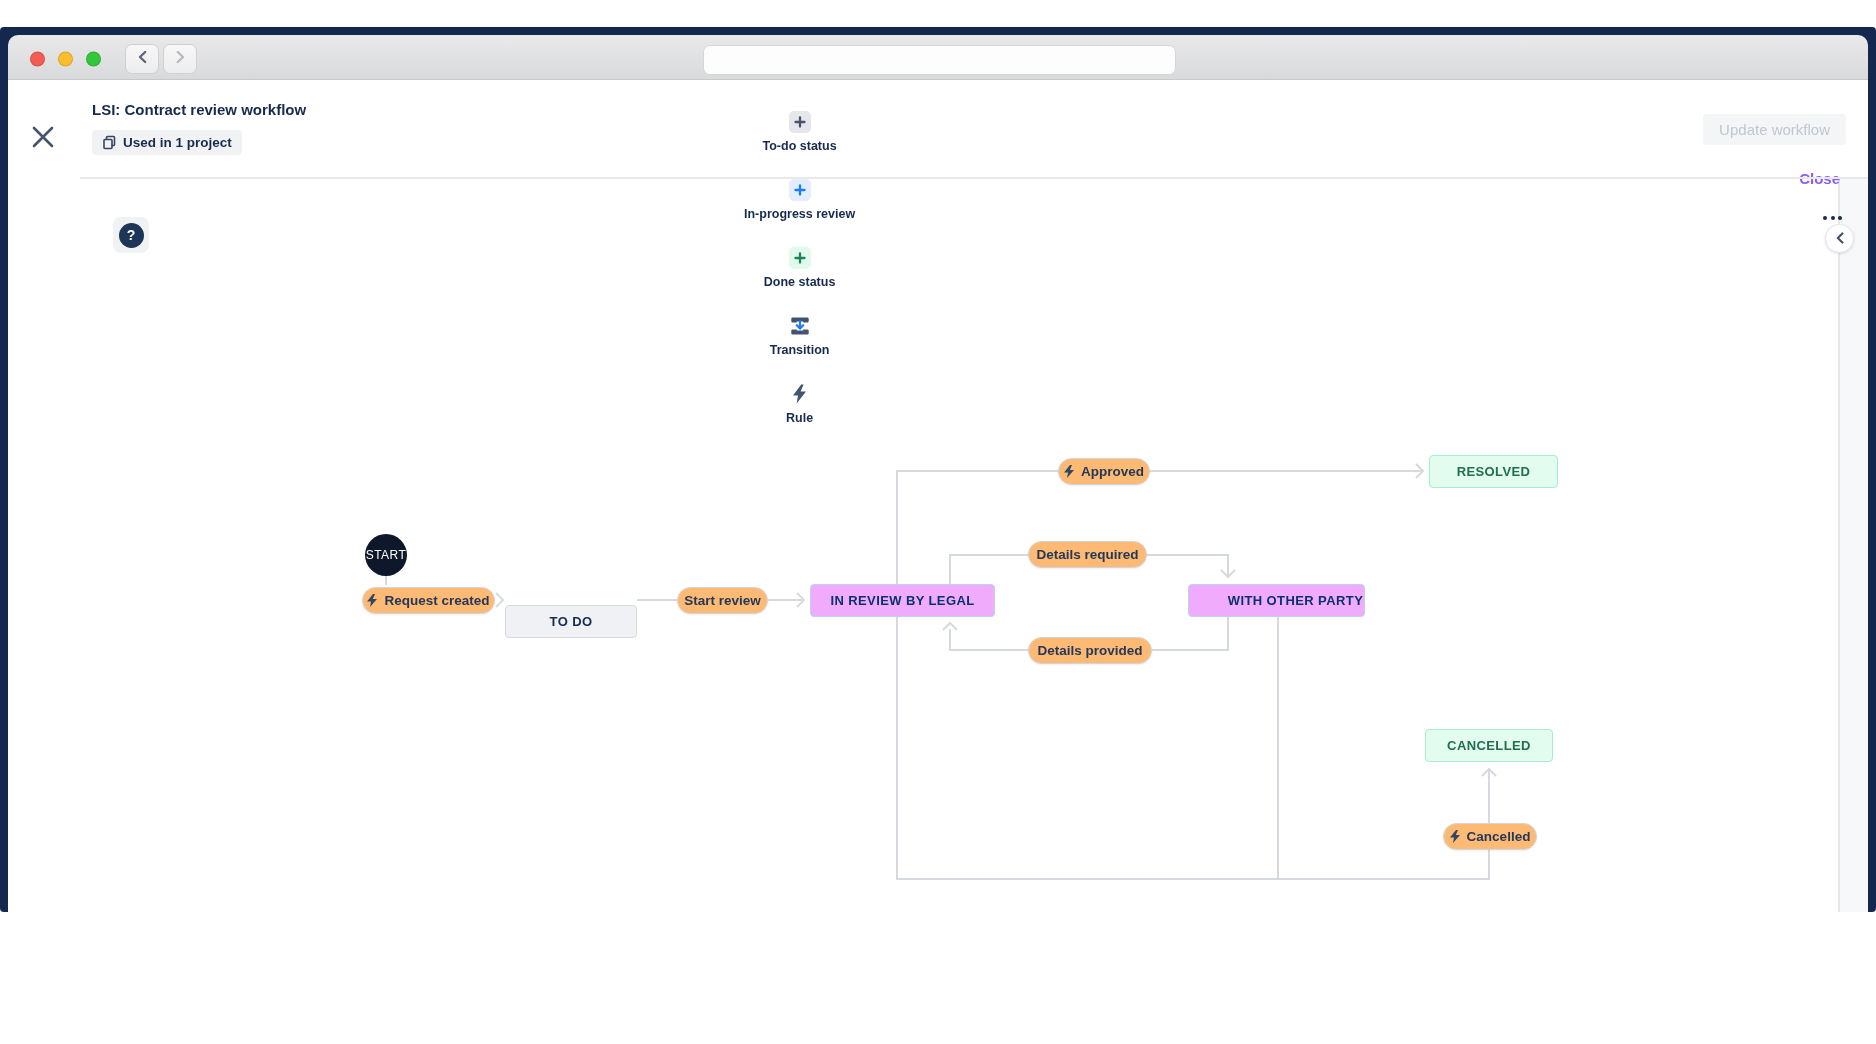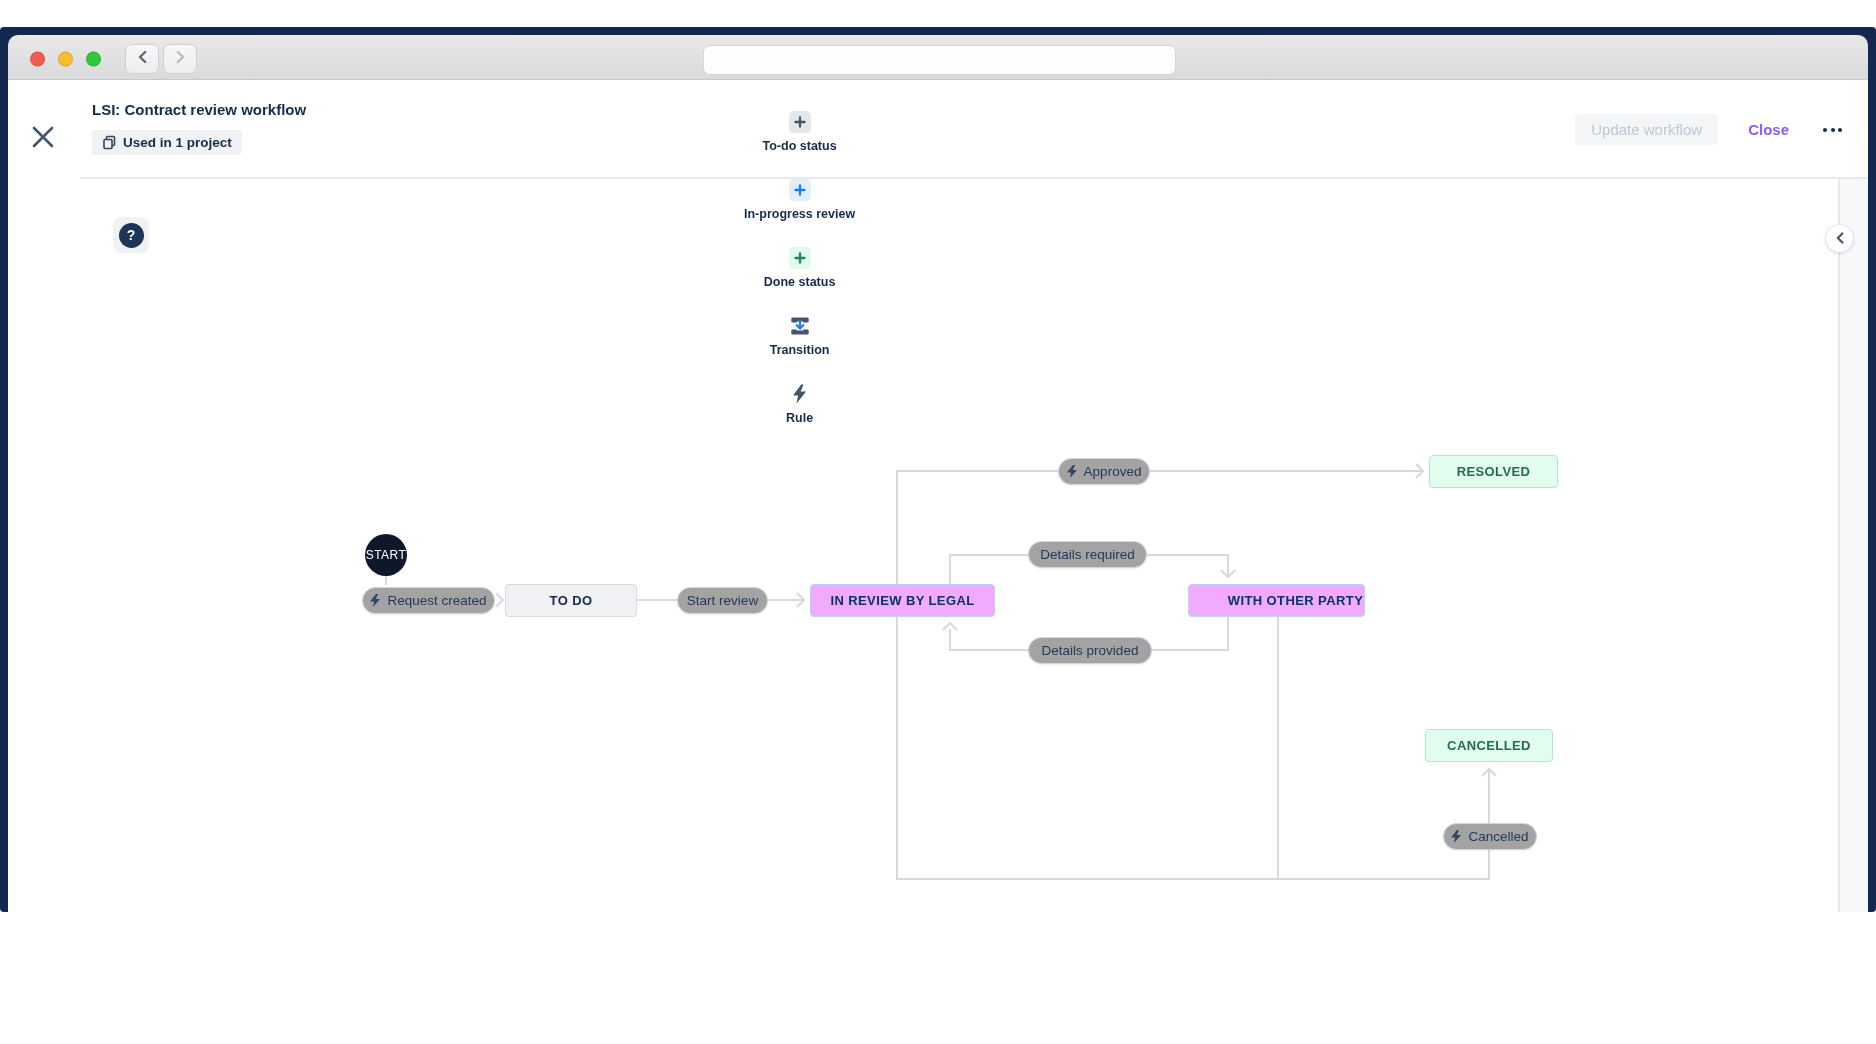--- a/index.html
+++ b/index.html
@@ -24,41 +24,41 @@
   .close-x{position:absolute;left:22px;top:44px;width:26px;height:26px;cursor:pointer;}
   .page-title{position:absolute;left:84px;top:21px;font-size:15px;font-weight:700;color:#172b4d;}
   .badge{position:absolute;left:84px;top:50px;height:25px;background:#f1f2f4;border-radius:4px;display:flex;align-items:center;gap:6px;padding:0 10px;font-size:13.5px;font-weight:600;color:#172b4d;}
   .toolbar{position:absolute;left:736px;top:31px;display:flex;gap:26px;flex-direction:column;}
   .tool{display:flex;flex-direction:column;align-items:center;gap:6px;cursor:pointer;}
   .tool-label{font-size:12.5px;font-weight:600;color:#172b4d;white-space:nowrap;}
   .sq{width:22px;height:22px;border-radius:5px;display:flex;align-items:center;justify-content:center;}
   .sq.gray{background:#e5e7ea;}
   .sq.blue{background:#e3eefc;}
   .sq.green{background:#e0faec;}
-  .hdr-right{position:absolute;right:22px;top:34px;display:flex;align-items:center;gap:24px;}
+  .hdr-right{position:absolute;right:22px;top:34px;display:flex;align-items:flex-end;gap:24px;flex-direction:column;}
   .btn-disabled{height:31px;padding:0 16px;border-radius:4px;background:#f4f5f7;color:#bfc7d2;font-size:15px;font-weight:500;display:flex;align-items:center;border:none;}
   .btn-text{font-size:15px;font-weight:600;color:#8b5cf6;background:none;border:none;cursor:pointer;}
   .dots{display:flex;gap:3.5px;cursor:pointer;padding:4px;}
   .dots i{width:4px;height:4px;border-radius:50%;background:#172b4d;}
 
   
   .canvas{position:absolute;left:0;top:99px;width:1860px;height:870px;background:#fff;overflow:hidden;}
   .right-strip{position:absolute;left:1830px;top:0;width:30px;height:100%;background:#f7f8f9;border-left:2px solid #e5e7ea;}
   .collapse-btn{position:absolute;left:1817px;top:45px;width:27px;height:27px;background:#fff;border:1px solid #e4e6ea;border-radius:50%;box-shadow:0 1px 3px rgba(9,30,66,.12);display:flex;align-items:center;justify-content:center;cursor:pointer;z-index:6;}
   .help-btn{position:absolute;left:105px;top:38px;width:36px;height:36px;background:#f1f2f4;border-radius:8px;display:flex;align-items:center;justify-content:center;cursor:pointer;}
   .help-circle{width:25px;height:25px;border-radius:50%;background:#1d3557;color:#fff;font-size:14px;font-weight:700;display:flex;align-items:center;justify-content:center;}
 
   svg.wires{position:absolute;left:0;top:0;z-index:0;}
 
   .start-node{position:absolute;left:357px;top:355px;width:42px;height:42px;border-radius:50%;background:#0f172a;color:#fff;font-size:12px;font-weight:400;letter-spacing:.5px;display:flex;align-items:center;justify-content:center;z-index:2;cursor:pointer;}
   .status{position:absolute;height:33px;border-radius:4px;display:flex;align-items:center;justify-content:center;font-size:13px;font-weight:700;letter-spacing:.4px;z-index:2;box-sizing:border-box;cursor:pointer;}
   .status.gray{background:#f0f1f4;border:1.5px solid #d6dade;color:#172b4d;}
   .status.blue{background:#f0abfc;border:1.5px solid #b8d3f7;color:#09326c;}
   .status.green{background:#e2fcf0;border:1.5px solid #a6eecd;color:#216e4e;}
-  .pill{position:absolute;height:27px;background:#a3a3a3;border:1.5px solid #d2d6dc;border-radius:14px;display:flex;align-items:center;justify-content:center;gap:7px;font-size:13.5px;font-weight:400;color:#253858;box-shadow:0 1px 2px rgba(9,30,66,.07);z-index:3;box-sizing:border-box;padding:0 12px;white-space:nowrap;cursor:pointer;}
+  .pill{position:absolute;height:27px;background:#fdba74;border:1.5px solid #d2d6dc;border-radius:14px;display:flex;align-items:center;justify-content:center;gap:7px;font-size:13.5px;font-weight:700;color:#253858;box-shadow:0 1px 2px rgba(9,30,66,.07);z-index:3;box-sizing:border-box;padding:0 12px;white-space:nowrap;cursor:pointer;}
 
   
   .minimap{position:absolute;left:1581px;top:763px;width:217px;height:120px;background:#fff;border:1px solid #e3e6ea;border-bottom:none;border-radius:8px 8px 0 0;z-index:5;}
   .mini-viewport{position:absolute;left:27px;top:25px;width:166px;height:100px;border:2px solid #579dff;background:#fff;box-sizing:border-box;cursor:pointer;}
   .mini-dot{position:absolute;left:22px;top:31px;width:7px;height:7px;border-radius:50%;background:#344563;}
   .mini-rect{position:absolute;height:6px;border-radius:1.5px;}
 </style>
 </head>
 <body>
 
@@ -183,21 +183,21 @@
           <path d="M889 438 V700 H1481 V671"></path>
 
           <path d="M1270 438 V700"></path>
 
           <path d="M1481 644 V590 M1474 597 L1481 590 L1488 597"></path>
         </g>
       </svg>
 
       <div class="start-node">START</div>
 
-      <div class="status gray" style="left:497px;top:405px;width:132px;">TO DO</div>
+      <div class="status gray" style="left:497px;top:426px;width:132px;">TO DO</div>
       <div class="status blue" style="left:802px;top:405px;width:185px;">IN REVIEW BY LEGAL</div>
       <div class="status blue" style="left:1180px;top:405px;width:177px;padding-left:38px;">WITH OTHER PARTY</div>
       <div class="status green" style="left:1421px;top:276px;width:129px;">RESOLVED</div>
       <div class="status green" style="left:1417px;top:550px;width:128px;">CANCELLED</div>
 
       <div class="pill" style="left:354px;top:408px;width:133px;">
         <span style="display:flex;">
           <svg width="10" height="13" viewBox="0 0 10 13">
               <path d="M6 0 L0 7.5 h4 L3 13 L10 5 H5.8 L8 0 Z" fill="#344563"></path>
             </svg>

